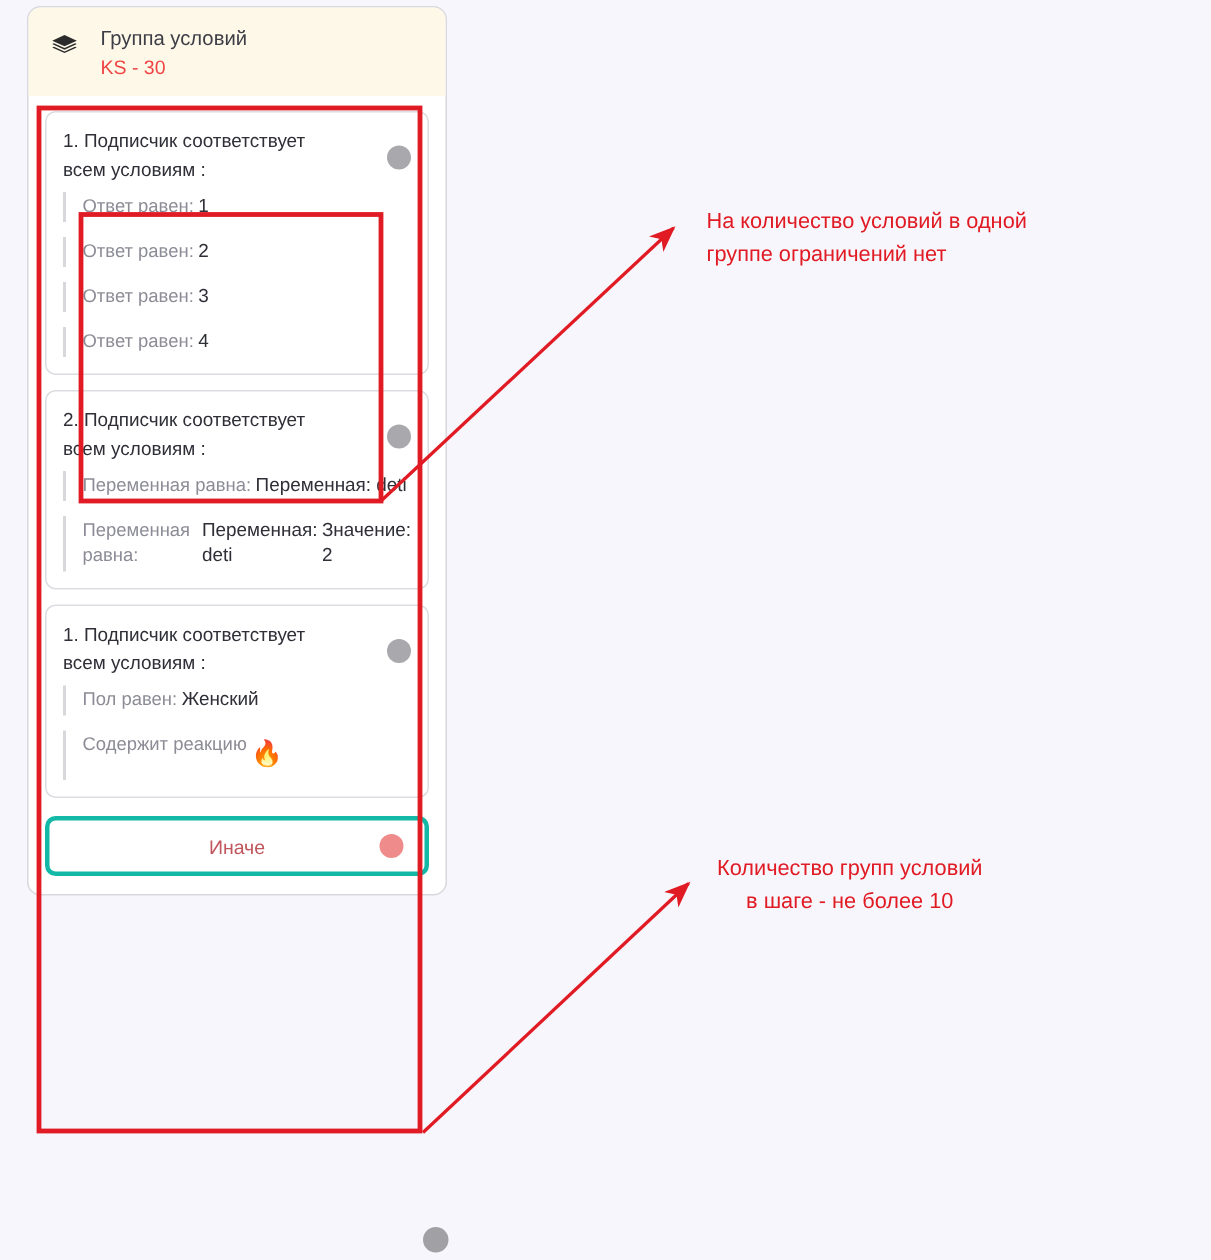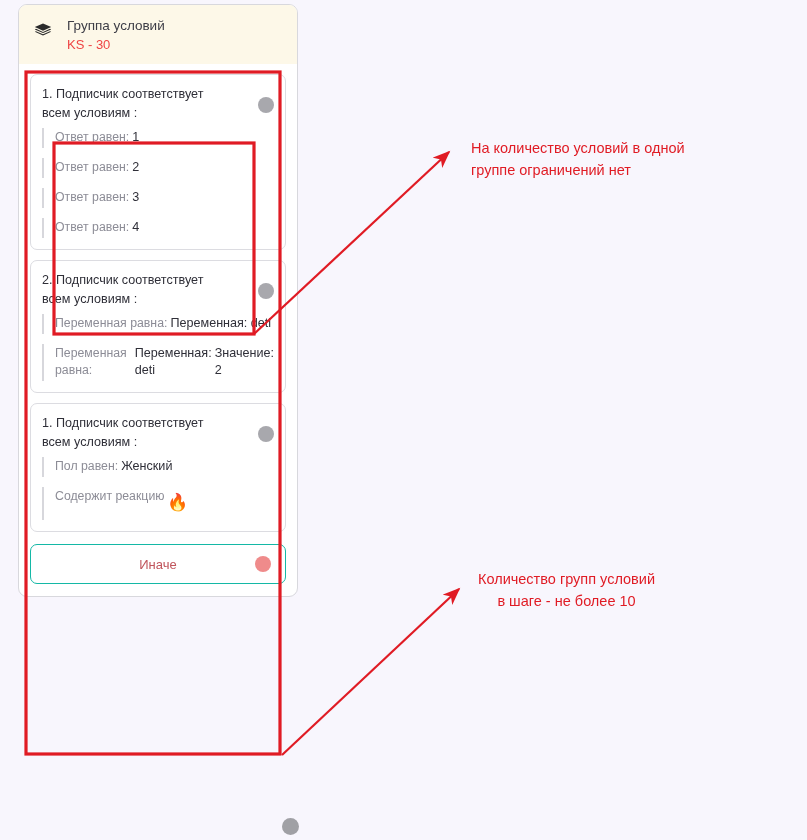--- a/index.html
+++ b/index.html
@@ -67,21 +67,21 @@
     padding:1px 0 2px 11px;
     display:flex;gap:3px;
   }
   .ci-label{font-size:12.3px;color:#8c8c96;line-height:17px;}
   .ci-value{font-size:12.6px;color:#2f2f38;line-height:17px;}
   .ci-emoji{font-size:17px;line-height:22px;padding-top:4px;padding-bottom:4px;}
 
   
   #else-btn{
     margin:0 11px 12px 11px;
-    border:1px solid #14b8a6;
+    border:3px solid #14b8a6;
     border-radius:7px;
     background:#fff;
     height:40px;
     display:flex;align-items:center;justify-content:center;
     position:relative;
     box-sizing:border-box;
   }
   #else-btn .lbl{font-size:13px;color:#c0555c;}
   #else-btn .rdot{
     position:absolute;right:14px;top:50%;transform:translateY(-50%);

